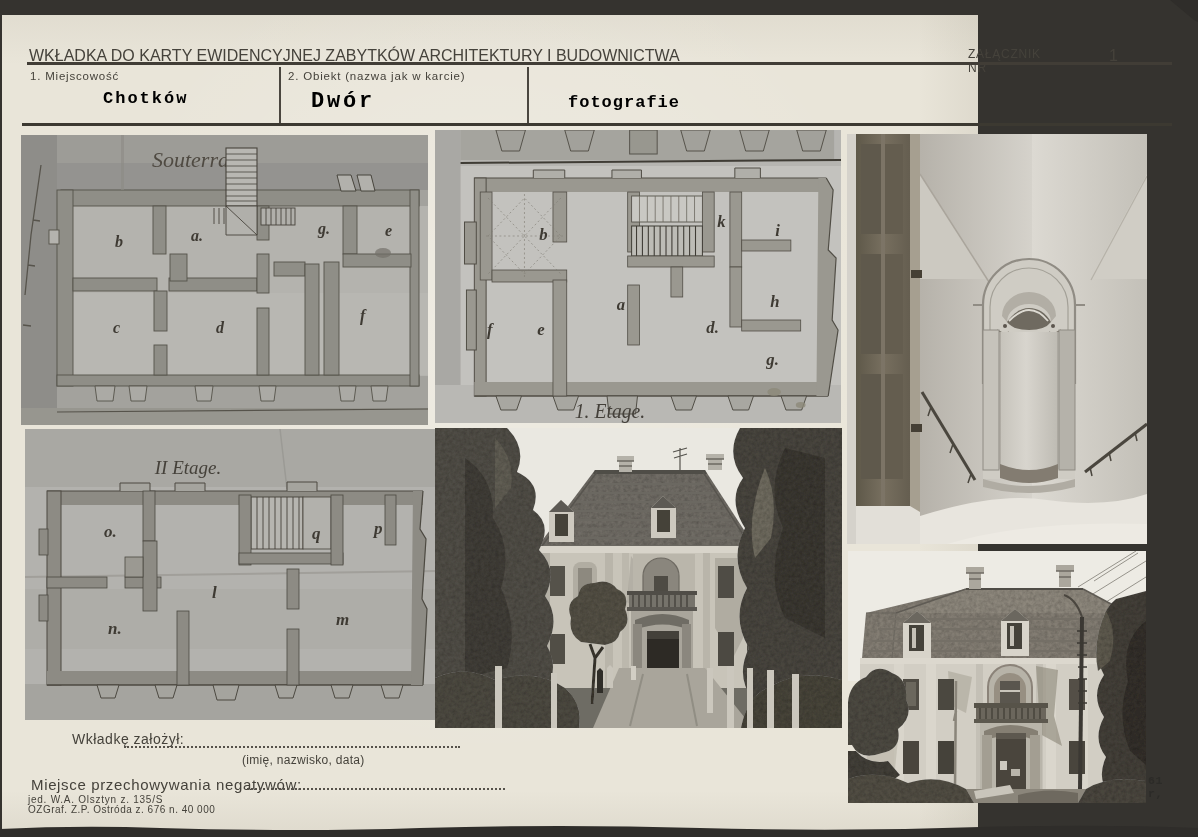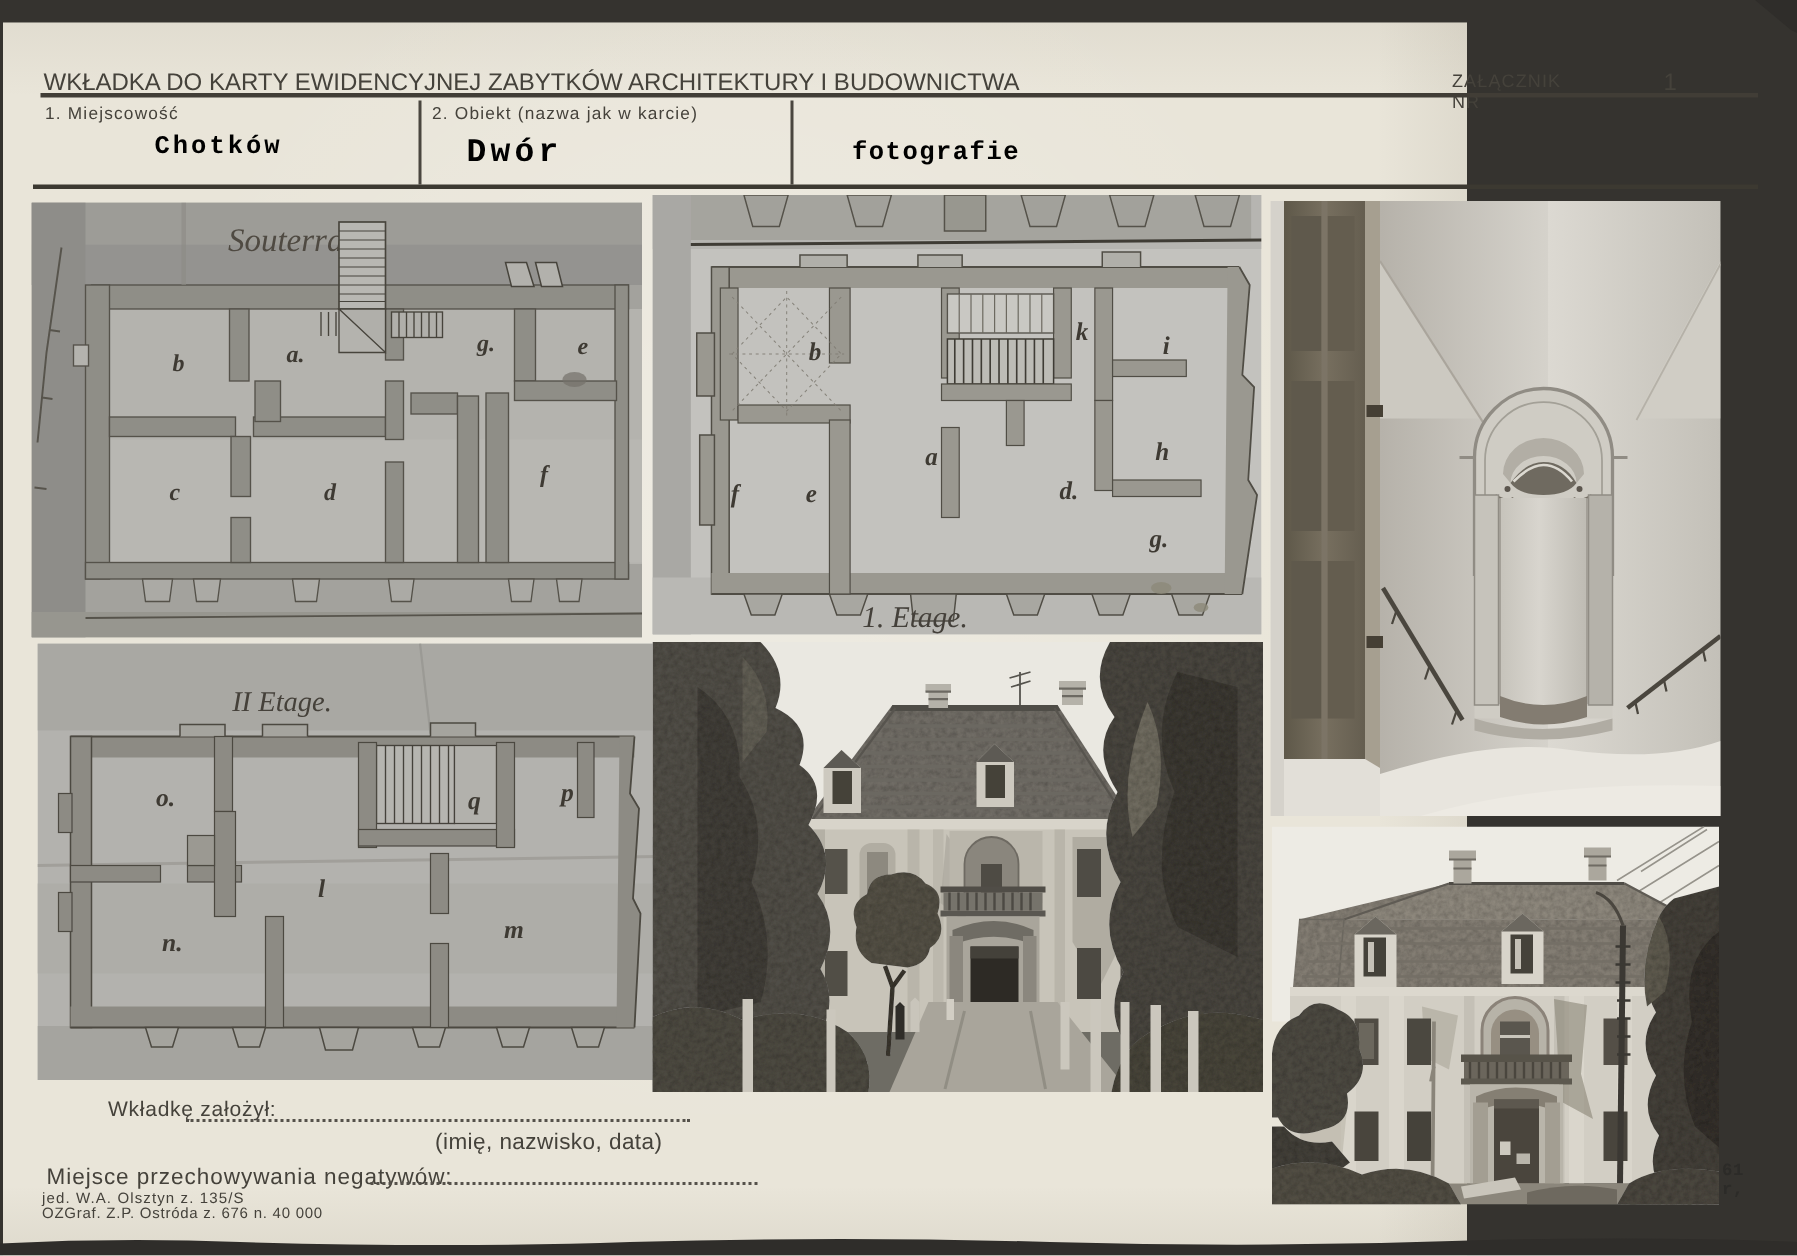--- a/index.html
+++ b/index.html
@@ -707,21 +707,21 @@
       <path d="M126 240 l36 -6 l4 8 l-38 6 Z" fill="#c9c5bb"></path>
       <path d="M170 244 q30 -8 60 -2 l0 10 l-60 0 Z" fill="#6e695f"></path>
     </g>
   </svg>
 
   <div class="abs lbl" style="left:30px;top:716px;font-size:14px;letter-spacing:0.5px;margin-left:40px;">Wkładkę założył:</div>
 
   <div class="abs" style="left:122px;top:731px;width:336px;height:0;border-bottom:2px dotted #55514a;"></div>
 
 
-  <div class="abs lbl" style="left:240px;top:738px;font-size:15px;letter-spacing:0.3px;margin-left:48px;">(imię, nazwisko, data)</div>
+  <div class="abs lbl" style="left:240px;top:738px;font-size:12px;letter-spacing:0.3px;">(imię, nazwisko, data)</div>
 
   <div class="abs lbl" style="left:29px;top:761px;font-size:15px;letter-spacing:0.65px;text-align:center;">Miejsce przechowywania negatywów:</div>
 
 
   <div class="abs" style="left:245px;top:773px;width:258px;height:0;border-bottom:2px dotted #55514a;"></div>
 
   <div class="abs lbl" style="left:26px;top:779px;font-size:10px;letter-spacing:0.75px;">jed. W.A. Olsztyn z. 135/S</div>
 
   <div class="abs lbl" style="left:26px;top:789px;font-size:10px;letter-spacing:0.5px;text-align:center;">OZGraf. Z.P. Ostróda z. 676 n. 40 000</div>
 

